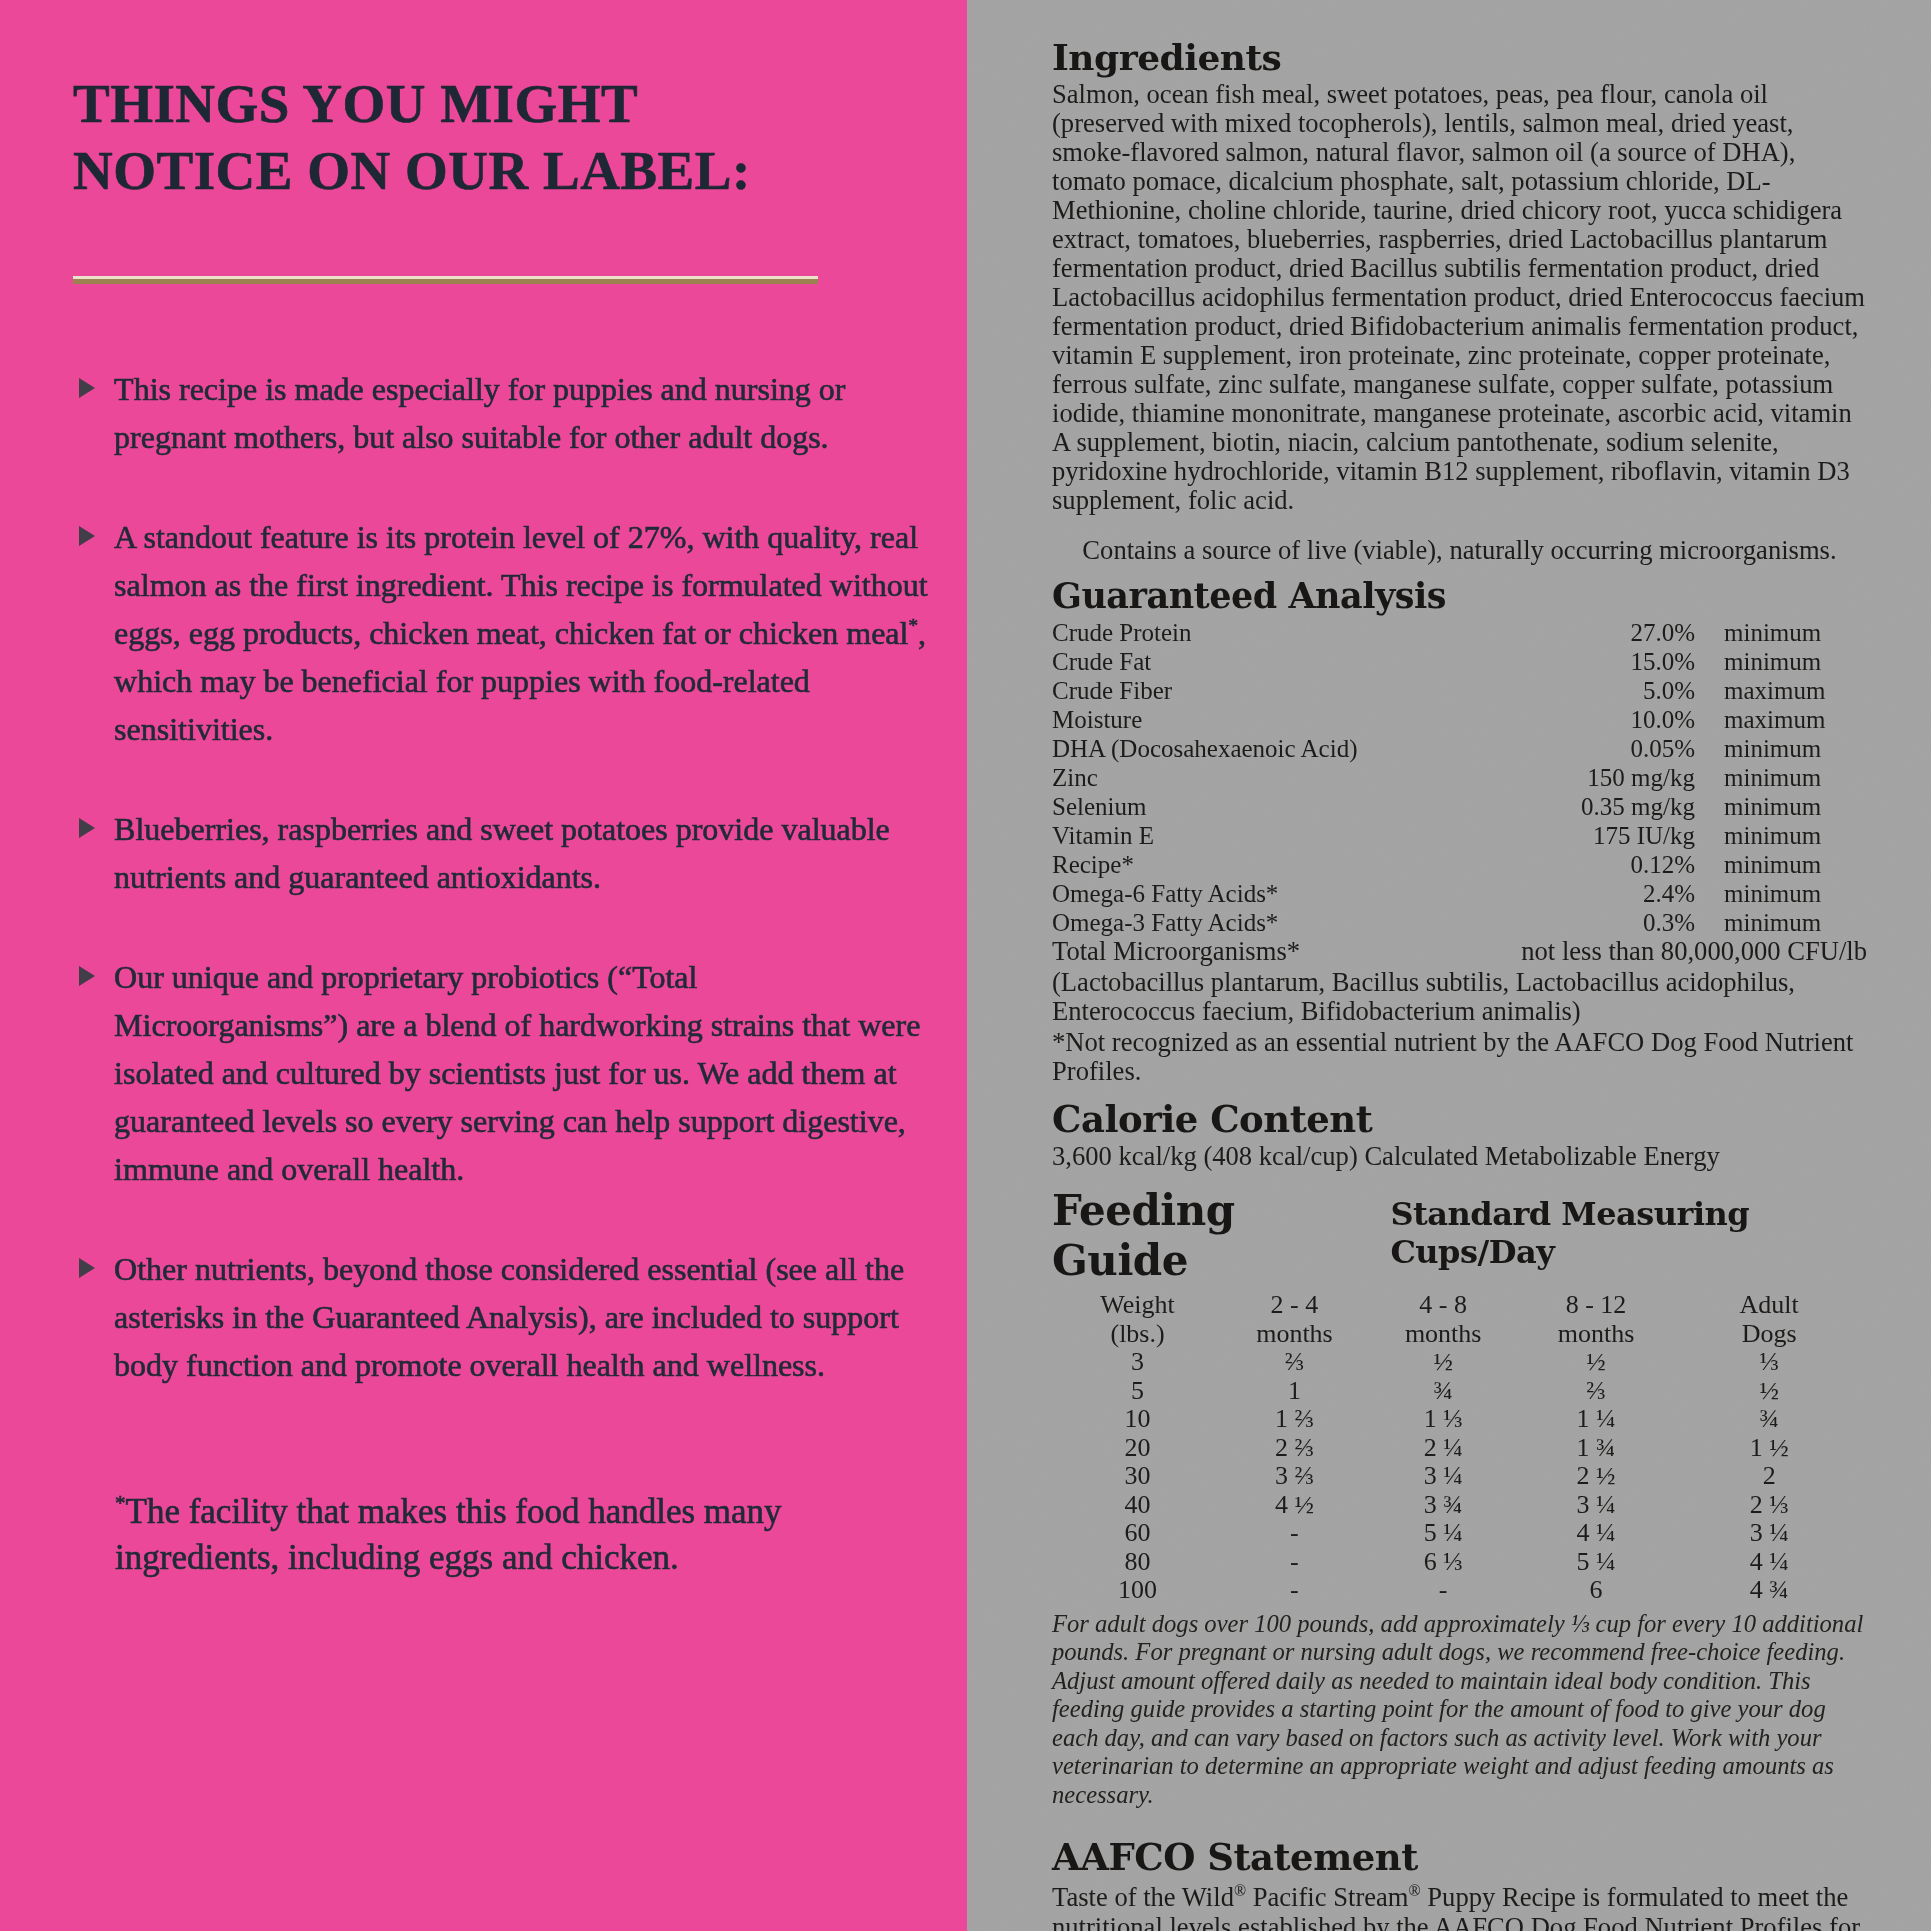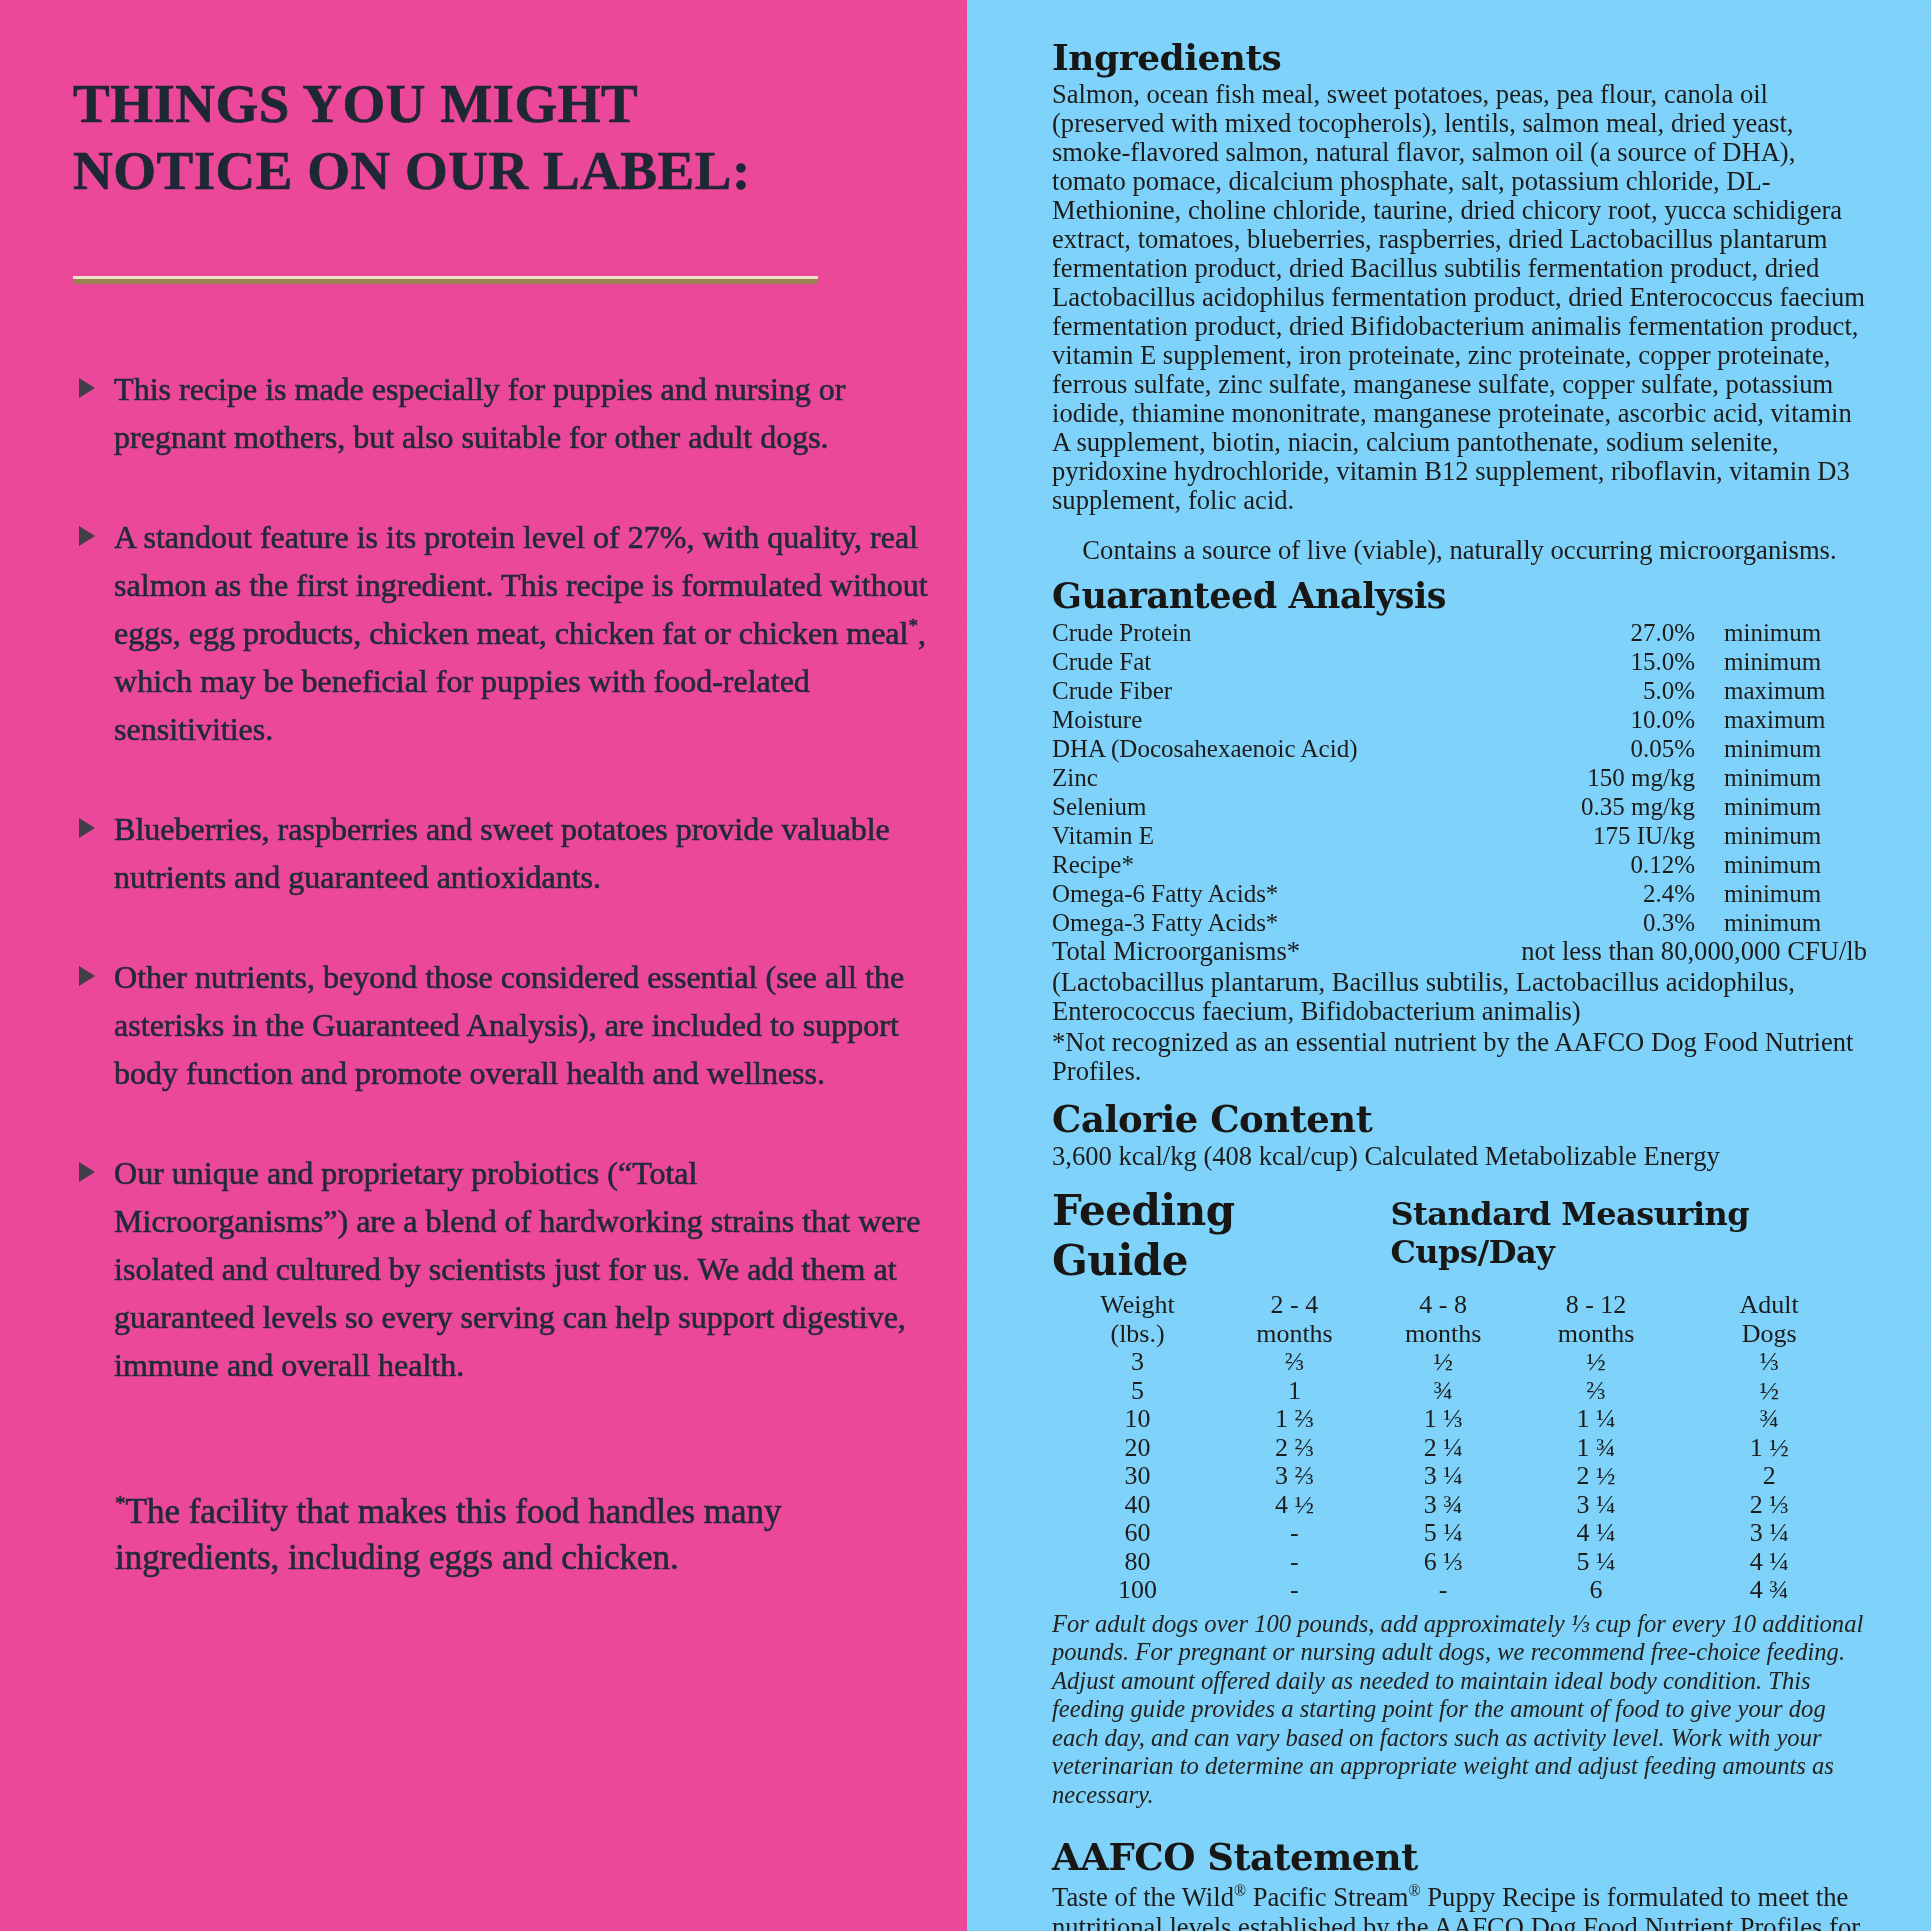--- a/index.html
+++ b/index.html
@@ -31,21 +31,21 @@
     border-bottom:10.6px solid transparent;
   }
   .bullet .btext{flex:1;}
   sup{font-size:60%;vertical-align:super;line-height:0;}
   .left-footnote{
     margin:100px 0 0 42px;font-size:35px;line-height:46px;width:763px;
   }
   
   .right-panel{
     box-sizing:border-box;width:964px;height:1931px;flex:0 0 964px;
-    background:#7dd3fc;color:#1d1c1a;position:relative;
+    background:#a3a3a3;color:#1d1c1a;position:relative;
     padding:37px 64px 0 85px;
     font-family:"Liberation Serif", serif;
   }
   .texture{position:absolute;left:0;top:0;width:100%;height:100%;pointer-events:none;}
   .rp-content{position:relative;}
   .rp-heading{
     font-family:"DejaVu Serif", serif;font-weight:700;color:#181715;
     letter-spacing:-0.5px;margin:0;
   }
   .h-ingredients{font-size:36px;line-height:41px;}
@@ -104,26 +104,26 @@
         <span class="btext"><span>A standout feature is its protein level of 27%, with quality, real salmon as the first ingredient. This recipe is formulated without eggs, egg products, chicken meat, chicken fat or chicken meal</span><sup>*</sup><span>, which may be beneficial for puppies with food-related sensitivities.</span></span>
       </div>
 
       <div class="bullet">
         <span class="marker"></span>
         <span class="btext">Blueberries, raspberries and sweet potatoes provide valuable nutrients and guaranteed antioxidants.</span>
       </div>
 
       <div class="bullet">
         <span class="marker"></span>
+        <span class="btext">Our unique and proprietary probiotics (“Total Microorganisms”) are a blend of hardworking strains that were isolated and cultured by scientists just for us. We add them at guaranteed levels so every serving can help support digestive, immune and overall health.</span>
+      </div>
+
+      <div class="bullet">
+        <span class="marker"></span>
         <span class="btext">Other nutrients, beyond those considered essential (see all the asterisks in the Guaranteed Analysis), are included to support body function and promote overall health and wellness.</span>
-      </div>
-
-      <div class="bullet">
-        <span class="marker"></span>
-        <span class="btext">Our unique and proprietary probiotics (“Total Microorganisms”) are a blend of hardworking strains that were isolated and cultured by scientists just for us. We add them at guaranteed levels so every serving can help support digestive, immune and overall health.</span>
       </div>
 
     </div>
 
     <p class="left-footnote"><sup>*</sup><span>The facility that makes this food handles many ingredients, including eggs and chicken.</span></p>
   </div>
 
   <div class="right-panel">
     <svg class="texture" xmlns="http://www.w3.org/2000/svg" viewBox="0 0 998 2000" width="964" height="1931">
       <filter id="paperNoise">

